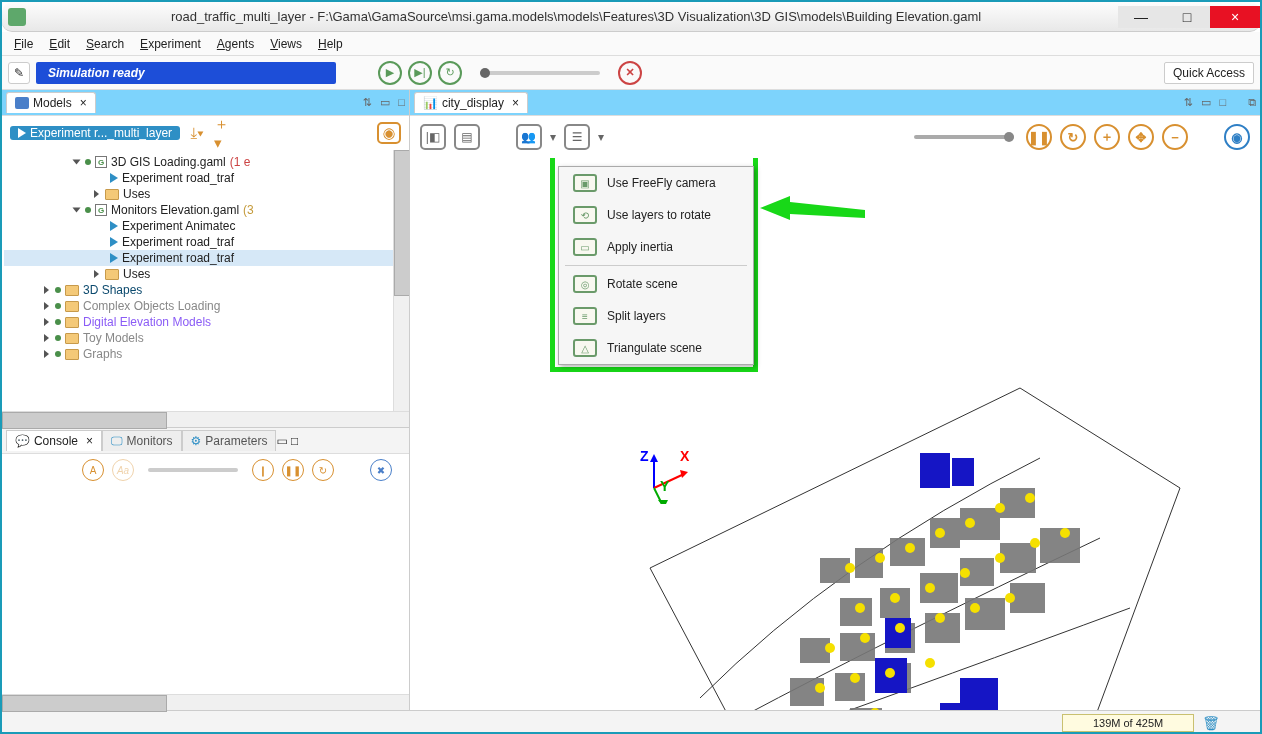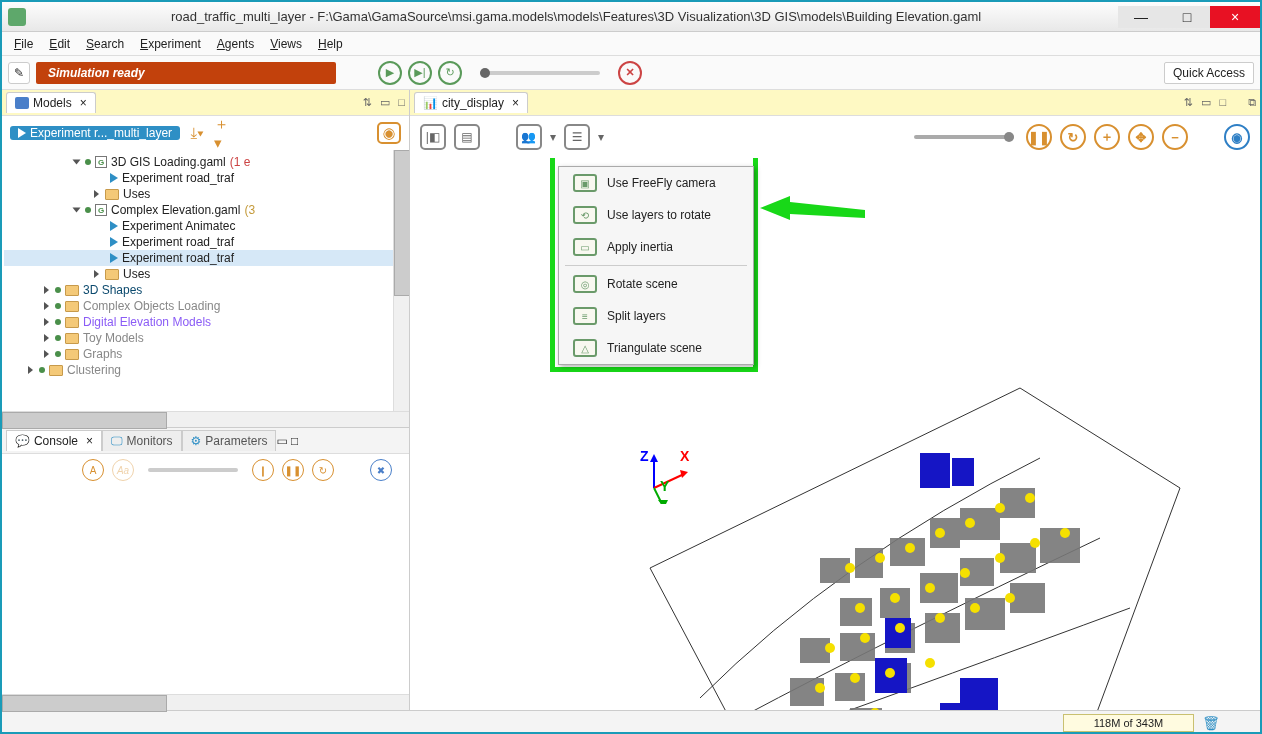--- a/index.html
+++ b/index.html
@@ -1,48 +1,48 @@
 <!DOCTYPE html>
 <html><head>
 <meta charset="utf-8">
 <style>
   * { box-sizing: border-box; margin: 0; padding: 0; font-family: "Segoe UI", Tahoma, sans-serif; }
   body { width: 1262px; height: 734px; background: #fff; font-size: 12px; color: #222; overflow: hidden; border: 2px solid #1a9bb8; position: relative;}
   
   
-  .titlebar { height: 30px; background: linear-gradient(#fdfdfd,#e8e8e8); display: flex; align-items: center; padding-left: 6px; border-bottom:1px solid #ccc;}
+  .titlebar { height: 30px; background: linear-gradient(#fdfdfd,#e8e8e8); display: flex; align-items: center; padding-left: 6px; border-bottom:1px solid #ccc;border-radius:10px;}
   .titlebar .app-icon { width: 18px; height: 18px; background: #5ea86b; border-radius: 3px; margin-right: 8px;}
   .titlebar .title { flex:1; text-align:center; color:#333; font-size:13px;}
   .titlebar .winbtn { width: 46px; height: 22px; display:flex; align-items:center; justify-content:center; font-size:14px; }
   .titlebar .winbtn.min { background:#e6e6e6;}
   .titlebar .winbtn.max { background:#e6e6e6;}
   .titlebar .winbtn.close { background:#e81123; color:#fff; width:50px;}
   
   
   .menubar { height: 24px; display:flex; align-items:center; gap: 4px; padding:0 6px; border-bottom:1px solid #ddd; background:#fafafa;}
   .menubar .menu-item { padding: 2px 6px; cursor:pointer; }
   .menubar .menu-item:first-letter { text-decoration: underline; }
   
   
   .controlbar { height: 34px; display:flex; align-items:center; padding:0 6px; gap:6px; background:#fafafa; border-bottom:1px solid #ddd;}
   .controlbar .pencil { width:22px; height:22px; border:1px solid #ccc; border-radius:3px; display:flex; align-items:center; justify-content:center; background:#fff;}
-  .controlbar .status { background:#c2410c; color:#fff; font-weight:bold; font-style:italic; padding:4px 12px; width:300px; border-radius:2px;}
+  .controlbar .status { background:#1d4ed8; color:#fff; font-weight:bold; font-style:italic; padding:4px 12px; width:300px; border-radius:2px;}
   .controlbar .circ { width:24px; height:24px; border:2px solid #5a9a5a; border-radius:50%; display:flex; align-items:center; justify-content:center; color:#5a9a5a; font-size:11px;}
   .controlbar .circ.red { border-color:#c44; color:#c44; font-weight:bold;}
   .controlbar .slider { width:120px; height:4px; background:#ccc; border-radius:2px; position:relative; margin:0 12px;}
   .controlbar .slider::before{content:"";position:absolute;width:10px;height:10px;background:#666;border-radius:50%;top:-3px;left:0;}
   .controlbar .quick { margin-left:auto; border:1px solid #ccc; padding:3px 8px; background:#fff; border-radius:2px;}
   
   
   .main { display:flex; height: 620px; }
   
   
   .left { width: 408px; display:flex; flex-direction:column; border-right:1px solid #ccc;}
   .left-upper { flex:1; border-bottom:1px solid #ccc; display:flex; flex-direction:column;}
-  .tabrow { height:26px; display:flex; align-items:center; padding:0 4px; background:#fef9c3; border-bottom:1px solid #ddd;}
+  .tabrow { height:26px; display:flex; align-items:center; padding:0 4px; background:#7dd3fc; border-bottom:1px solid #ddd;}
   .tab { display:flex; align-items:center; gap:4px; padding:3px 8px; background:#fff; border:1px solid #ccc; border-bottom:none; border-radius:3px 3px 0 0;}
   .tab .ticon { width:14px; height:12px; background:#4a7fc9; border-radius:2px;}
   .tab .x { margin-left:4px; cursor:pointer;}
   .tabrow .tabtools { margin-left:auto; display:flex; gap:8px; color:#666; font-size:11px;}
   .tabtools span{cursor:pointer;}
   .exp-header{height:34px;display:flex;align-items:center;padding:0 8px;gap:6px;}
   .exp-btn{background:#2e8fc5;color:#fff;padding:0 8px;border-radius:3px;display:flex;align-items:center;gap:4px;}
   .exp-btn .play{width:0;height:0;border-left:8px solid #fff;border-top:5px solid transparent;border-bottom:5px solid transparent;}
   .icon-sq{width:22px;height:22px;display:flex;align-items:center;justify-content:center;border-radius:3px;cursor:pointer;color:#d89030;font-size:15px;}
   .icon-sq.cam{border:2px solid #d89030;border-radius:5px;width:24px;height:22px;}
@@ -178,21 +178,21 @@
           </div>
         <div class="tree-row" style="padding-left:90px">
             <span class="tw"></span>
             <span class="fold"></span>
             <span>Uses</span>
           </div>
         <div class="tree-row" style="padding-left:70px">
             <span class="tw open"></span>
             <span class="dot"></span>
             <span class="gfile">G</span>
-            <span>Complex Elevation.gaml</span> 
+            <span>Monitors Elevation.gaml</span> 
             <span class="warn">(3</span>
           </div>
         <div class="tree-row" style="padding-left:106px">
             <span class="play-b"></span>
             <span>Experiment Animatec</span>
           </div>
         <div class="tree-row" style="padding-left:106px">
             <span class="play-b"></span>
             <span>Experiment road_traf</span>
           </div>
@@ -227,26 +227,20 @@
             <span class="tw"></span>
             <span class="dot"></span>
             <span class="fold"></span>
             <span style="color:#888">Toy Models</span>
           </div>
         <div class="tree-row" style="padding-left:40px">
             <span class="tw"></span>
             <span class="dot"></span>
             <span class="fold"></span>
             <span style="color:#888">Graphs</span>
-          </div>
-        <div class="tree-row" style="padding-left:24px">
-            <span class="tw"></span>
-            <span class="dot"></span>
-            <span class="fold"></span>
-            <span style="color:#888">Clustering</span>
           </div>
       </div>
       <div class="hscroll"></div>
     </div>
     <div class="left-lower">
       <div class="lower-tabs">
         <div class="tab">
             <span style="color:#2e8fc5">💬</span>
             <span>Console</span>
             <span class="x">×</span>
@@ -430,15 +424,15 @@
             <polygon points="28,54 22,46 32,46" fill="#0a0"></polygon>
           </svg>
         <span class="x">X</span>
         <span class="y">Y</span>
       </div>
     </div>
   </div>
 </div>
 
 <div class="statusbar">
-  <div class="mem">118M of 343M</div>
+  <div class="mem">139M of 425M</div>
   <div class="trash">🗑</div>
 </div>
 
 </body></html>

